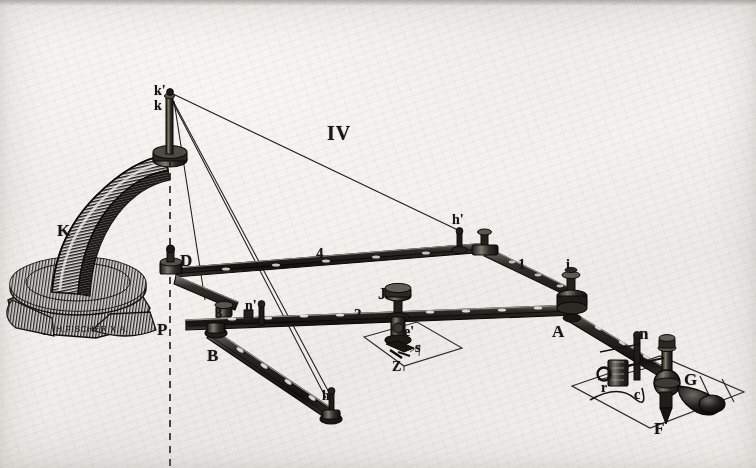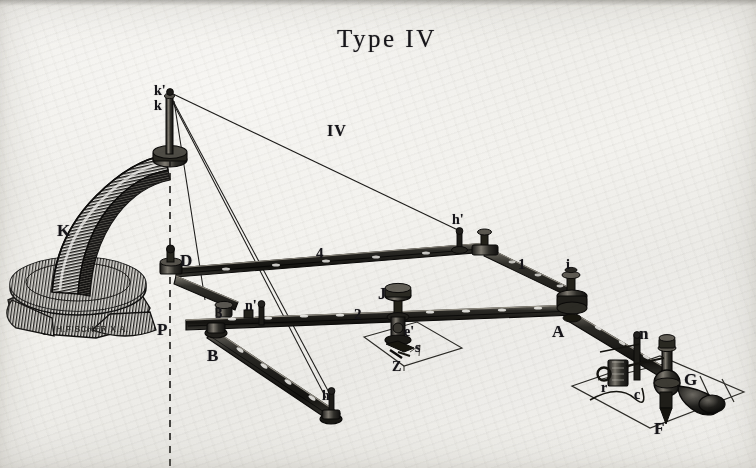--- a/index.html
+++ b/index.html
@@ -42,21 +42,21 @@
   .lbl{
     position:absolute;
     font-family:"Liberation Serif", serif;
     color:#16151a;
     line-height:1;
     white-space:nowrap;
     text-shadow:0 0 1px rgba(40,38,34,.55);
     user-select:none;
   }
   .title{font-size:25px;letter-spacing:2.5px;font-weight:400;}
-  .fig{font-size:16px;font-weight:700;letter-spacing:1px;}
+  .fig{font-size:20px;font-weight:700;letter-spacing:1px;}
   .cap{font-size:17px;font-weight:700;font-style:normal;}
   .cap-sm{font-size:14px;font-weight:700;}
   .num{font-size:15px;font-weight:700;}
   .sig{
     font-family:"Liberation Sans", sans-serif;
     font-size:8.5px;font-weight:400;letter-spacing:.6px;color:#2b2a27;
   }
 </style>
 </head>
 <body>
@@ -323,21 +323,20 @@
       <path d="M626 366 L664 358" stroke="#14130f" stroke-width="2" fill="none"></path>
       <path d="M600 352 L640 344" stroke="#14130f" stroke-width="1.6" fill="none"></path>
     </g>
 
     <g>
       <rect x="244" y="310" width="9" height="8" fill="#23221c" stroke="#0b0a09" stroke-width=".9"></rect>
     </g>
 
   </svg>
 
-  <div class="lbl title" style="left:337px;top:26px;">Type IV</div>
 
   <div class="lbl fig" style="left:327px;top:123px;">IV</div>
 
   <div class="lbl sig" style="left:56px;top:325px;">H.FISCHER X.A.</div>
 
   <div class="lbl cap-sm" style="left:154px;top:84px;">k'</div>
   <div class="lbl cap-sm" style="left:154px;top:99px;">k</div>
   <div class="lbl cap" style="left:57px;top:222px;">K</div>
 
   <div class="lbl cap" style="left:180px;top:252px;">D</div>

